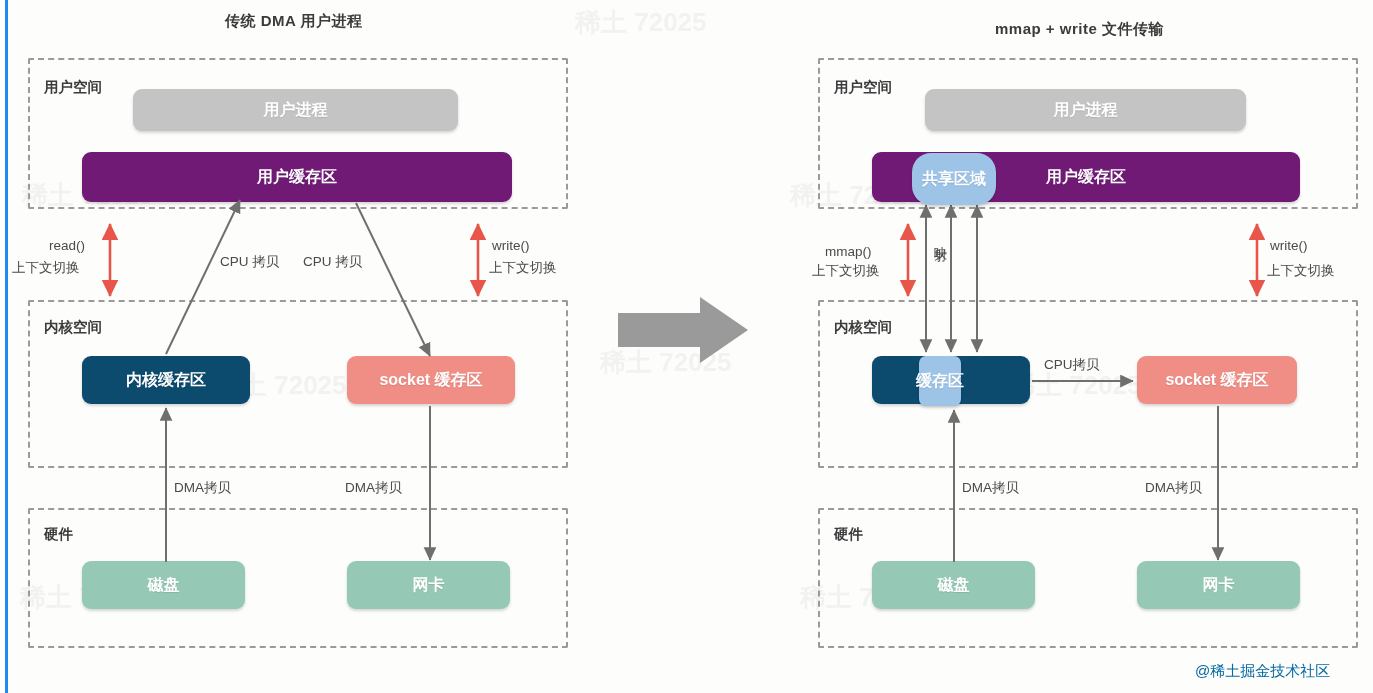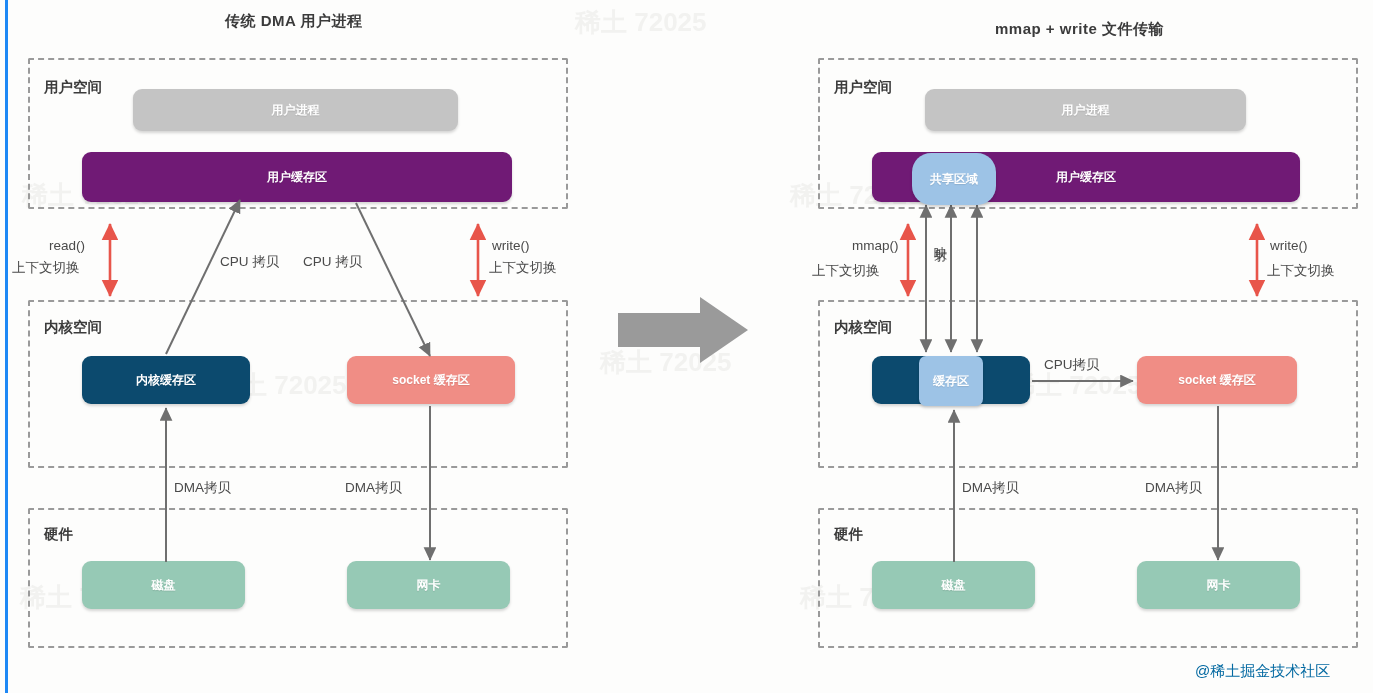--- a/index.html
+++ b/index.html
@@ -45,21 +45,21 @@
     color: #3c3c3c;
     white-space: nowrap;
   }
   .node {
     position: absolute;
     box-sizing: border-box;
     border-radius: 9px;
     display: flex;
     align-items: center;
     justify-content: center;
-    font-size: 12px;
+    font-size: 16px;
     font-weight: bold;
     color: #ffffff;
     text-shadow: 0 1px 1px rgba(0,0,0,.10);
     box-shadow: 0 2px 3px rgba(0,0,0,.16);
     white-space: nowrap;
   }
   .node-proc   { background: #c4c4c4; }
   .node-userbuf{ background: #701a75; }
   .node-kernel { background: #0c4a6e; }
   .node-socket { background: #f08d85; }
@@ -156,28 +156,28 @@
   <div class="zone-label" style="left:834px; top:318px;">内核空间</div>
 
   <div class="zone" style="left:818px; top:508px; width:540px; height:140px;"></div>
   <div class="zone-label" style="left:834px; top:525px;">硬件</div>
 
   <div class="node node-proc" style="left:925px; top:89px; width:321px; height:42px;">用户进程</div>
   <div class="node node-userbuf" style="left:872px; top:152px; width:428px; height:50px;">用户缓存区</div>
   <div class="node node-shared" style="left:912px; top:153px; width:84px; height:52px; z-index:4; border-radius:19px;">共享区域</div>
 
   <div class="node node-kernel" style="left:872px; top:356px; width:158px; height:48px;"></div>
-  <div class="node node-shared" style="left:919px; top:356px; width:64px; height:50px; z-index:4; border-radius:7px;">缓存区</div>
+  <div class="node node-shared" style="left:919px; top:356px; width:42px; height:50px; z-index:4; border-radius:7px;">缓存区</div>
 
   <div class="node node-socket" style="left:1137px; top:356px; width:160px; height:48px;">socket 缓存区</div>
 
   <div class="node node-hw" style="left:872px; top:561px; width:163px; height:48px;">磁盘</div>
   <div class="node node-hw" style="left:1137px; top:561px; width:163px; height:48px;">网卡</div>
 
-  <div class="flabel" style="left:825px; top:238px;margin-left:27px;">mmap()</div>
+  <div class="flabel" style="left:825px; top:244px;">mmap()</div>
   <div class="flabel" style="left:812px; top:262px;">上下文切换</div>
 
   <div class="flabel" style="left:1270px; top:238px;">write()</div>
   <div class="flabel" style="left:1267px; top:262px;">上下文切换</div>
 
   <div class="flabel vert" style="left:931px; top:235px;">映射</div>
 
   <div class="flabel" style="left:1044px; top:356px;">CPU拷贝</div>
 
   <div class="flabel" style="left:962px; top:479px;">DMA拷贝</div>

